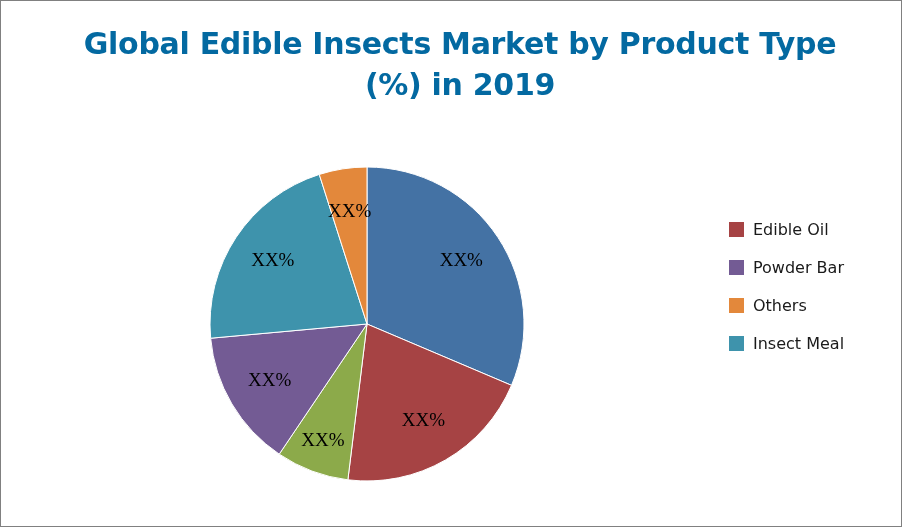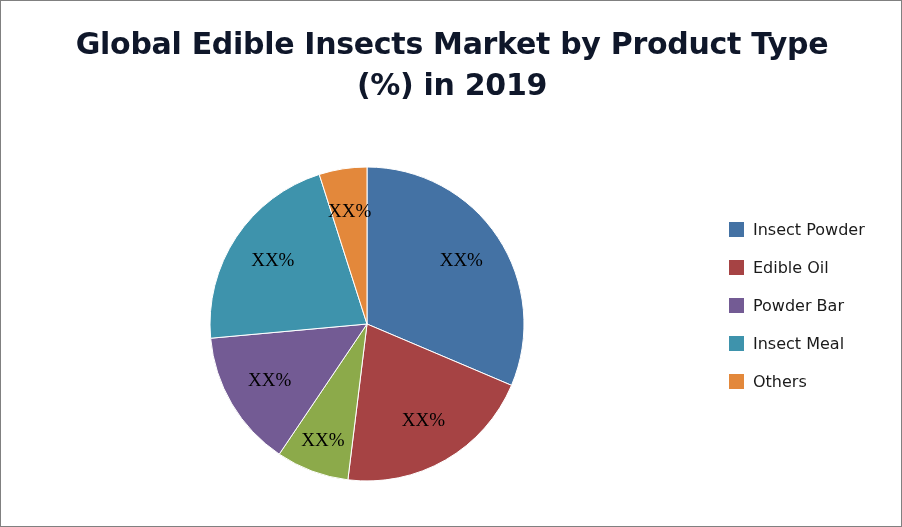--- a/index.html
+++ b/index.html
@@ -17,30 +17,30 @@
     height: 527px;
     box-sizing: border-box;
     border: 1px solid #808080;
     background: #ffffff;
     overflow: hidden;
   }
 
   
   #chart-title {
     position: absolute;
-    left: 60px;
+    left: 68px;
     top: 22px;
     width: 782px;
     text-align: center;
     font-family: "DejaVu Sans", sans-serif;
     font-weight: bold;
     font-size: 30px;
     line-height: 41px;
     letter-spacing: -0.3px;
-    color: #0f172a;
+    color: #0369a1;
     white-space: pre-line;
   }
 
   
   #pie-area {
     position: absolute;
     left: 0;
     top: 0;
     width: 902px;
     height: 527px;
@@ -108,34 +108,30 @@
           <text x="322.0" y="440.6" class="slice-label">XX%</text>
           <text x="268.7" y="380.5" class="slice-label">XX%</text>
           <text x="271.8" y="260.5" class="slice-label">XX%</text>
           <text x="348.6" y="211.3" class="slice-label">XX%</text>
         </g>
     </svg>
   </div>
 
   <div id="legend">
       <div class="legend-item">
-        <span class="legend-swatch" style="background: rgb(68, 114, 164);"></span>
-        <span class="legend-label">Insect Powder</span>
-      </div>
-      <div class="legend-item">
         <span class="legend-swatch" style="background: rgb(166, 67, 68);"></span>
         <span class="legend-label">Edible Oil</span>
       </div>
       <div class="legend-item">
         <span class="legend-swatch" style="background: rgb(115, 91, 148);"></span>
         <span class="legend-label">Powder Bar</span>
       </div>
       <div class="legend-item">
+        <span class="legend-swatch" style="background: rgb(227, 136, 59);"></span>
+        <span class="legend-label">Others</span>
+      </div>
+      <div class="legend-item">
         <span class="legend-swatch" style="background: rgb(62, 147, 172);"></span>
         <span class="legend-label">Insect Meal</span>
-      </div>
-      <div class="legend-item">
-        <span class="legend-swatch" style="background: rgb(227, 136, 59);"></span>
-        <span class="legend-label">Others</span>
       </div>
     </div>
 
 </div>
 
 </body></html>

